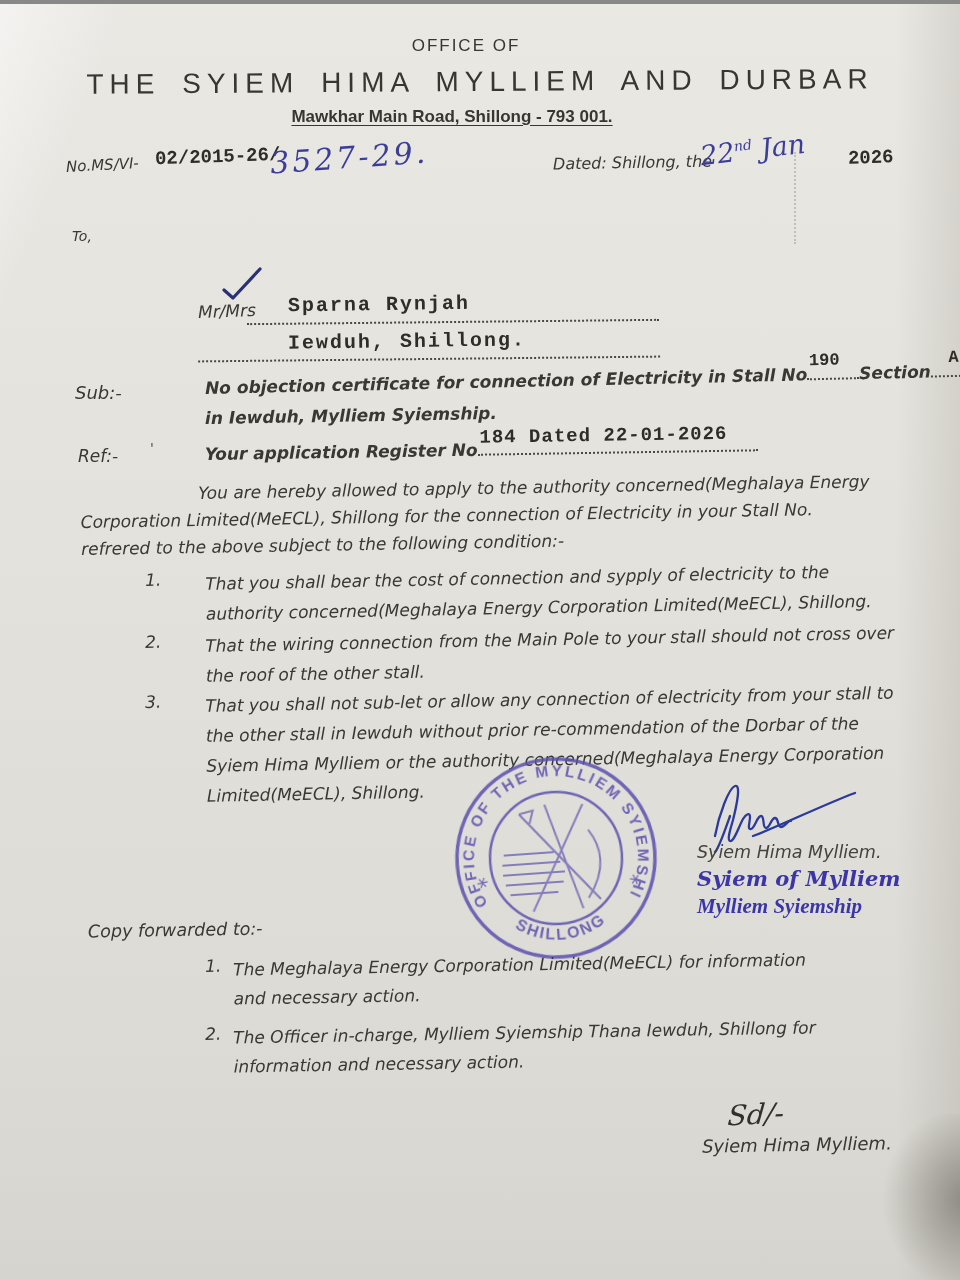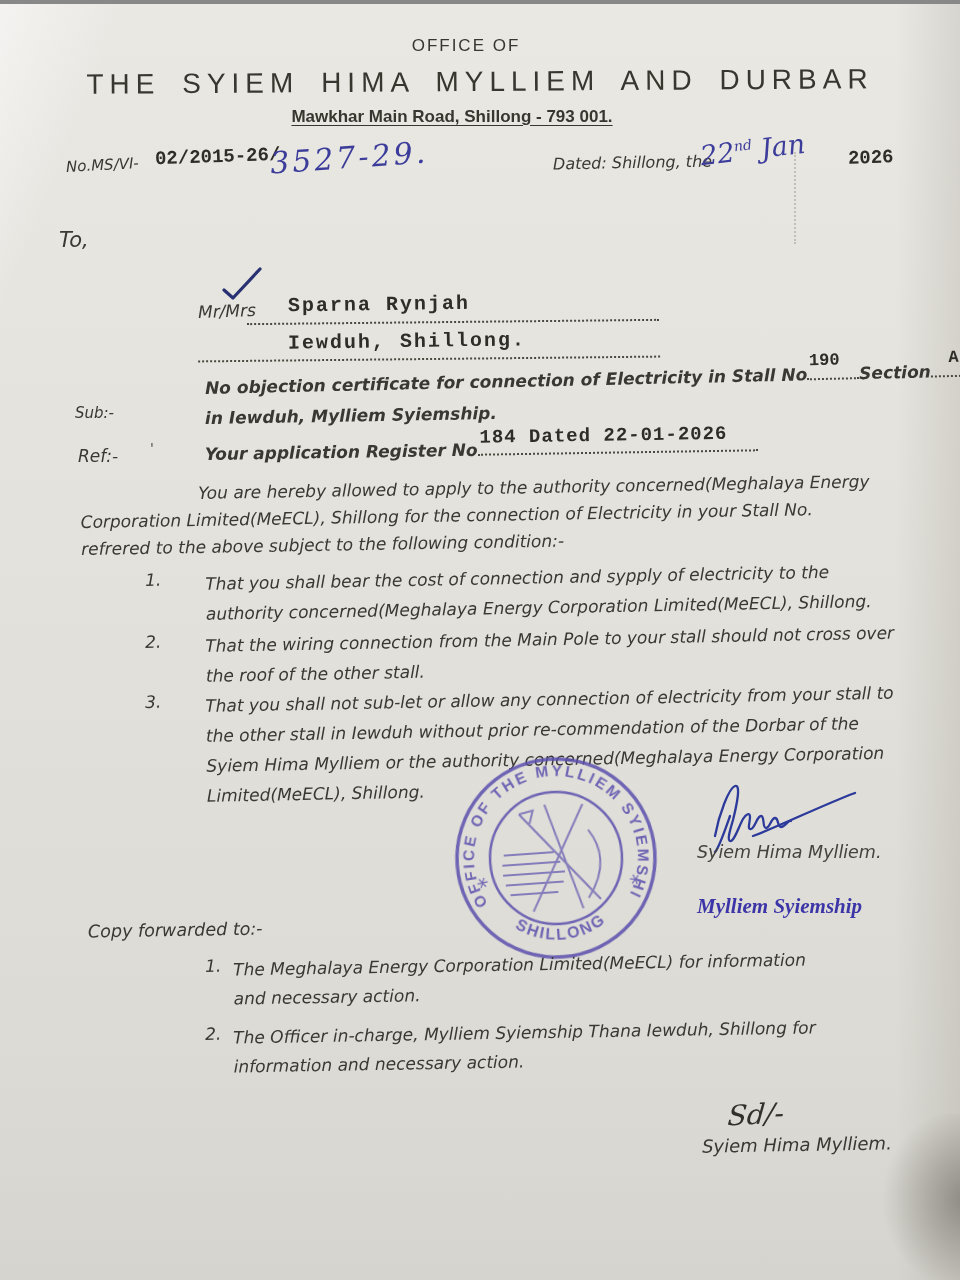--- a/index.html
+++ b/index.html
@@ -44,34 +44,34 @@
   <div class="abs mono" style="left:155px;top:142px;font-size:19px;transform:rotate(-2deg);">02/2015-26/</div>
   <div class="abs hand" style="left:270px;top:136px;font-size:30px;letter-spacing:3px;transform:rotate(-4deg);">3527-29.</div>
 
   <div class="abs it" style="left:553px;top:149px;font-size:16px;transform:rotate(-1deg);">Dated: Shillong, the</div>
   <div class="abs hand" style="left:700px;top:130px;font-size:27px;transform:rotate(-7deg);">
     <span>22</span><span class="sup">nd</span>
     <span>Jan</span>
   </div>
   <div class="abs mono" style="left:848px;top:143px;font-size:19px;transform:rotate(-2deg);">2026</div>
 
-  <div class="abs it" style="left:59px;top:224px;font-size:21px;">To,</div>
+  <div class="abs it" style="left:72px;top:224px;font-size:14px;">To,</div>
 
   <svg class="abs" style="left:220px;top:262px;" width="44" height="36" viewBox="0 0 44 36">
     <polyline points="4,24 13,32 40,3" fill="none" stroke="#283272" stroke-width="3.2" stroke-linecap="round" stroke-linejoin="round"></polyline>
   </svg>
 
   <div class="abs it" style="left:198px;top:297px;font-size:17px;transform:rotate(-2deg);">Mr/Mrs</div>
   <div class="abs dots" style="left:247px;top:295px;width:412px;height:22px;transform:rotate(-0.6deg);"></div>
   <div class="abs mono" style="left:288px;top:289px;font-size:20px;letter-spacing:2px;transform:rotate(-0.8deg);">Sparna Rynjah</div>
 
   <div class="abs dots" style="left:198px;top:332px;width:462px;height:22px;transform:rotate(-0.6deg);"></div>
   <div class="abs mono" style="left:288px;top:326px;font-size:20px;letter-spacing:2px;transform:rotate(-0.8deg);">Iewduh, Shillong.</div>
 
-  <div class="abs it" style="left:75px;top:400px;font-size:15px;">Sub:-</div>
+  <div class="abs it" style="left:75px;top:378px;font-size:18px;">Sub:-</div>
   <div class="abs it" style="left:205px;top:374px;font-size:17px;font-weight:bold;white-space:nowrap;transform:rotate(-1.3deg);transform-origin:left center;">
     <span>No objection certificate for connection of Electricity in Stall No</span><span class="dotfill" style="width:52px;"><span class="over mono" style="font-size:17px;font-style:normal;">190</span></span><span>Section</span><span class="dotfill" style="width:62px;"><span class="over mono" style="font-size:17px;font-style:normal;left:18px;">A</span></span>
   </div>
   <div class="abs it" style="left:205px;top:404px;font-size:17px;font-weight:bold;transform:rotate(-1deg);transform-origin:left center;">in Iewduh, Mylliem Syiemship.</div>
 
   <div class="abs it" style="left:78px;top:442px;font-size:17px;">Ref:-</div>
   <div class="abs it" style="left:150px;top:436px;font-size:14px;color:#55524b;">'</div>
   <div class="abs it" style="left:205px;top:440px;font-size:17px;font-weight:bold;white-space:nowrap;transform:rotate(-0.9deg);transform-origin:left center;">
     <span>Your application Register No</span><span class="dotfill" style="width:280px;"><span class="over mono" style="font-size:19px;font-style:normal;letter-spacing:1px;">184 Dated 22-01-2026</span></span>
   </div>
@@ -117,20 +117,21 @@
   </svg>
 
   <svg class="abs" style="left:695px;top:770px;" width="190" height="80" viewBox="0 0 190 80">
     <g fill="none" stroke="#2c3a9b" stroke-width="2.3" stroke-linecap="round">
       <path d="M 20,62 C 24,40 34,14 40,12 C 46,10 42,30 38,46 C 35,56 32,66 35,67 C 39,68 44,52 48,45 C 51,40 55,38 55,43 C 55,48 52,56 56,55 C 60,54 62,42 66,42 C 70,42 67,54 71,54 C 75,54 76,44 80,44 C 84,44 82,53 86,53 C 90,53 93,46 96,47"></path>
       <path d="M 35,42 C 30,56 24,74 20,78"></path>
       <path d="M 58,62 C 85,52 130,30 160,19"></path>
     </g>
   </svg>
   <div class="abs it" style="left:697px;top:838px;font-size:17.5px;color:#45433e;">Syiem Hima Mylliem.</div>
+  <div class="abs" style="left:697px;top:862px;font-family:'DejaVu Serif',serif;font-style:italic;font-weight:bold;font-size:21px;color:#3b35a8;">Syiem of Mylliem</div>
   <div class="abs" style="left:697px;top:890px;font-family:Liberation Serif, serif;font-style:italic;font-weight:bold;font-size:21px;color:#3b35a8;">Mylliem Syiemship</div>
 
   <div class="abs it" style="left:88px;top:916px;font-size:17.5px;transform:rotate(-1deg);">Copy forwarded to:-</div>
 
   <div class="abs num-col" style="left:205px;top:952px;transform:rotate(-1deg);transform-origin:left top;">
     <div class="it" style="width:28px;font-size:17px;">1.</div>
     <div class="it" style="width:600px;font-size:17px;line-height:29px;">The Meghalaya Energy Corporation Limited(MeECL) for information and necessary action.</div>
   </div>
   <div class="abs num-col" style="left:205px;top:1020px;transform:rotate(-1deg);transform-origin:left top;">
     <div class="it" style="width:28px;font-size:17px;">2.</div>

